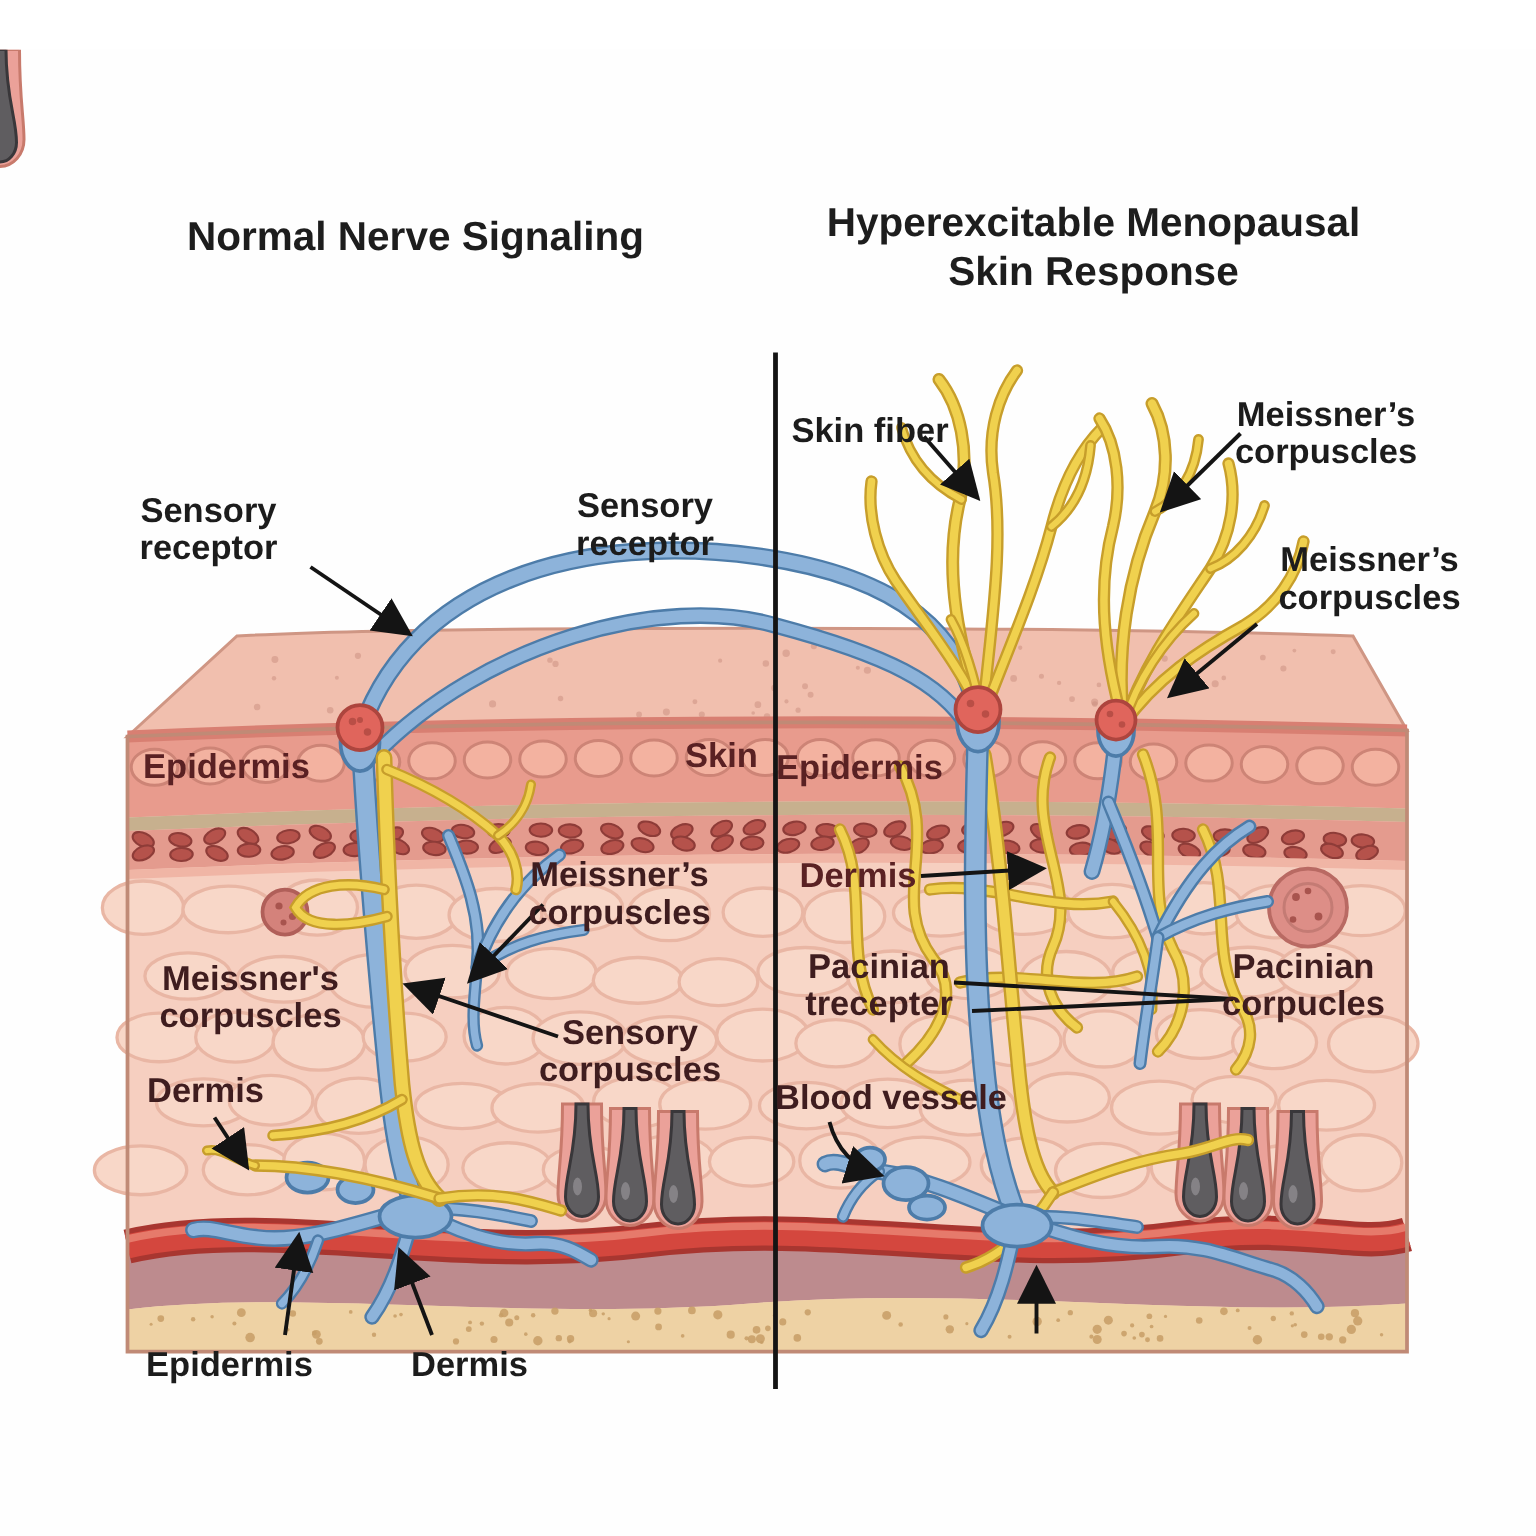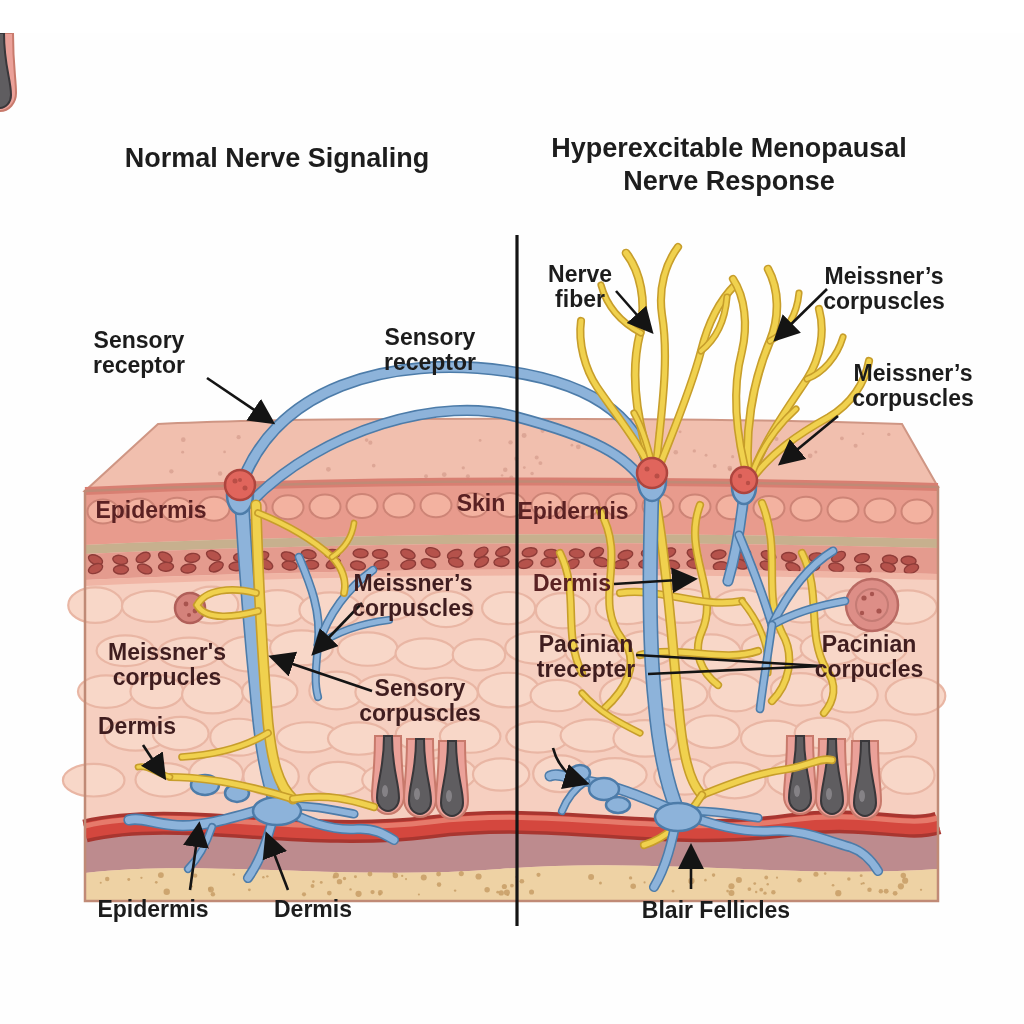--- a/index.html
+++ b/index.html
@@ -583,35 +583,35 @@
     <path class="lead" d="M838,383 L781,430" marker-end="url(#ah)"></path>
     <path class="lead" d="M614,551 L694,546" marker-end="url(#ah)"></path>
     <path class="lead" d="M636,622 L822,633"></path>
     <path class="lead" d="M648,641 L822,633"></path>
     <path class="lead" d="M553,715 Q560,742 586,750" marker-end="url(#ah)"></path>
     <path class="lead" d="M691,856 L691,814" marker-end="url(#ah)"></path>
   </g>
 </svg>
 
 <div class="title" style="left:277px;top:125px;width:420px">Normal Nerve Signaling</div>
-<div class="title" style="left:729px;top:132px;width:400px">Hyperexcitable Menopausal Nerve Response</div>
+<div class="title" style="left:729px;top:132px;width:400px">Hyperexcitable Menopausal Skin Response</div>
 
 <div class="lbl lbl-black" style="left:139px;top:320px;width:120px">Sensory receptor</div>
 <div class="lbl lbl-black" style="left:430px;top:317px;width:120px">Sensory receptor</div>
 <div class="lbl lbl-layer" style="left:151px;top:478px">Epidermis</div>
 <div class="lbl lbl-layer" style="left:481px;top:471px">Skin</div>
 <div class="lbl lbl-inside" style="left:413px;top:563px;width:165px">Meissner’s corpuscles</div>
-<div class="lbl lbl-inside" style="left:167px;top:632px;width:190px">Meissner's corpucles</div>
+<div class="lbl lbl-inside" style="left:167px;top:632px;width:190px">Meissner's corpuscles</div>
 <div class="lbl lbl-inside" style="left:420px;top:668px;width:165px">Sensory corpuscles</div>
 <div class="lbl lbl-inside" style="left:137px;top:694px">Dermis</div>
 <div class="lbl lbl-black" style="left:153px;top:877px">Epidermis</div>
 <div class="lbl lbl-black" style="left:313px;top:877px">Dermis</div>
 
-<div class="lbl lbl-black" style="left:580px;top:254px;width:110px">Nerve fiber</div>
+<div class="lbl lbl-black" style="left:580px;top:254px;width:110px">Skin fiber</div>
 <div class="lbl lbl-black" style="left:884px;top:256px;width:165px">Meissner’s corpuscles</div>
 <div class="lbl lbl-black" style="left:913px;top:353px;width:165px">Meissner’s corpuscles</div>
 <div class="lbl lbl-layer" style="left:573px;top:479px">Epidermis</div>
 <div class="lbl lbl-layer" style="left:572px;top:551px">Dermis</div>
 <div class="lbl lbl-inside" style="left:869px;top:624px;width:150px">Pacinian corpucles</div>
 <div class="lbl lbl-inside" style="left:586px;top:624px;width:160px">Pacinian trecepter</div>
-<div class="lbl lbl-black" style="left:716px;top:878px;width:240px">Blair Fellicles</div>
+<div class="lbl lbl-inside" style="left:594px;top:699px;width:240px">Blood vessele</div>
 
 </div>
 
 </body></html>

